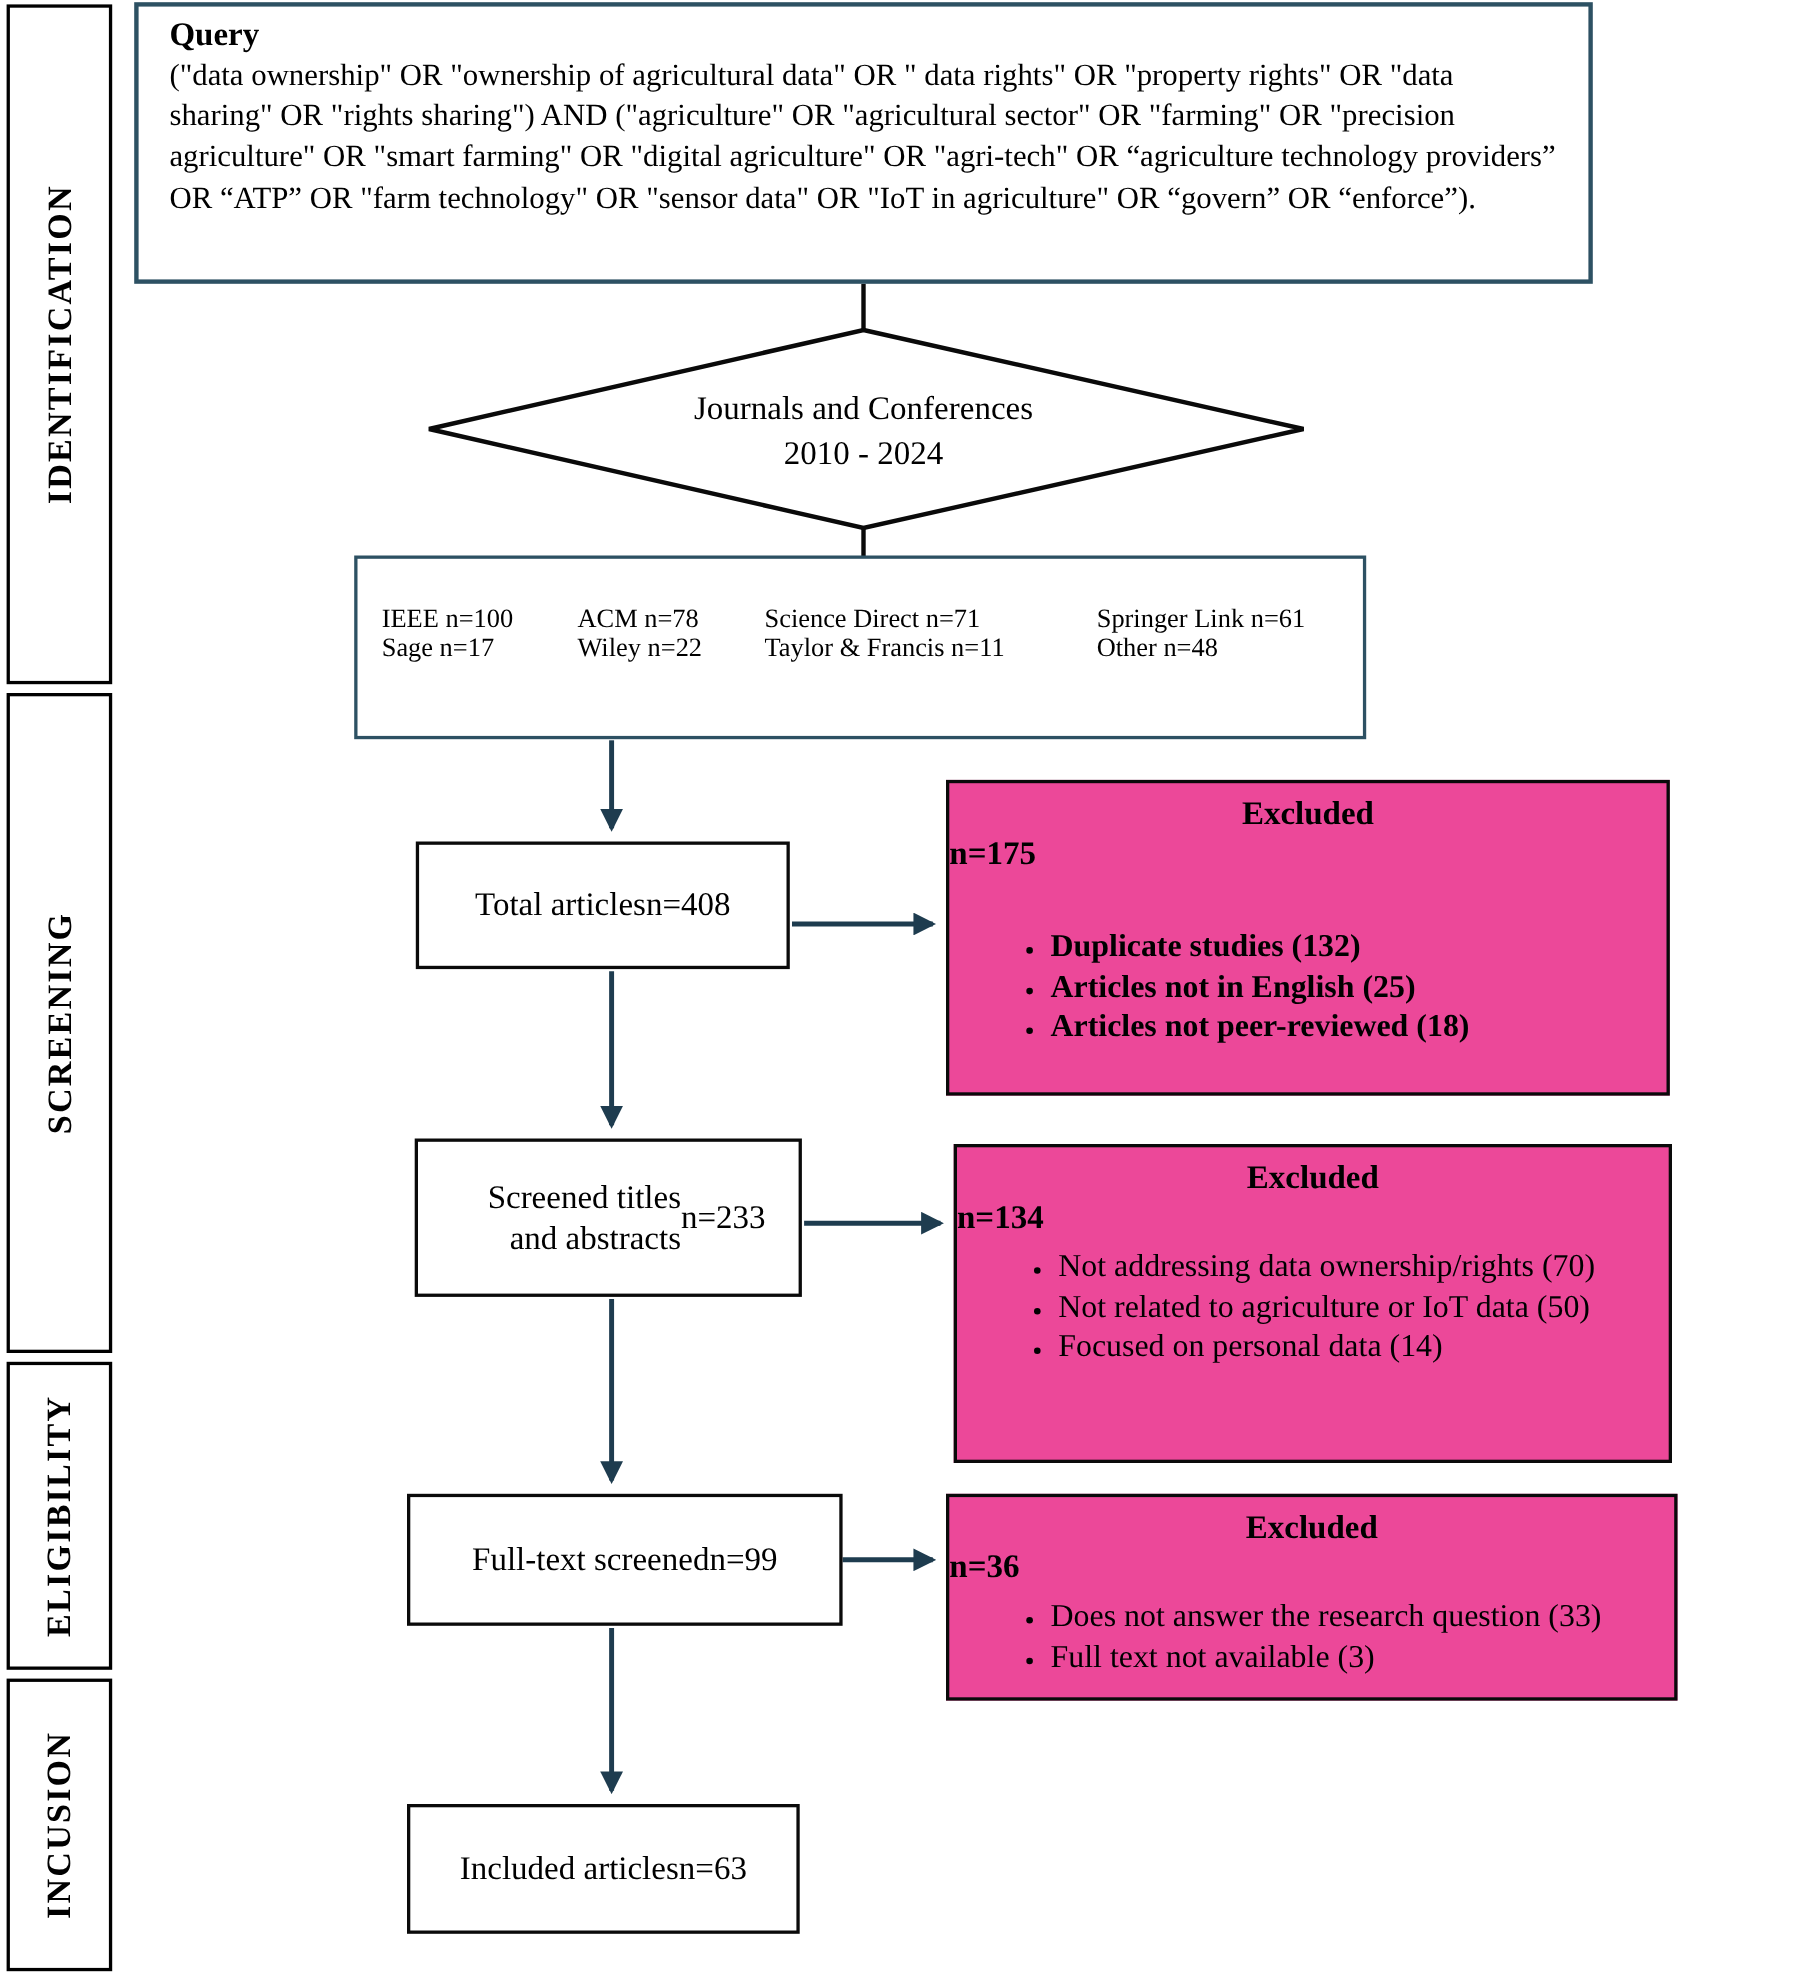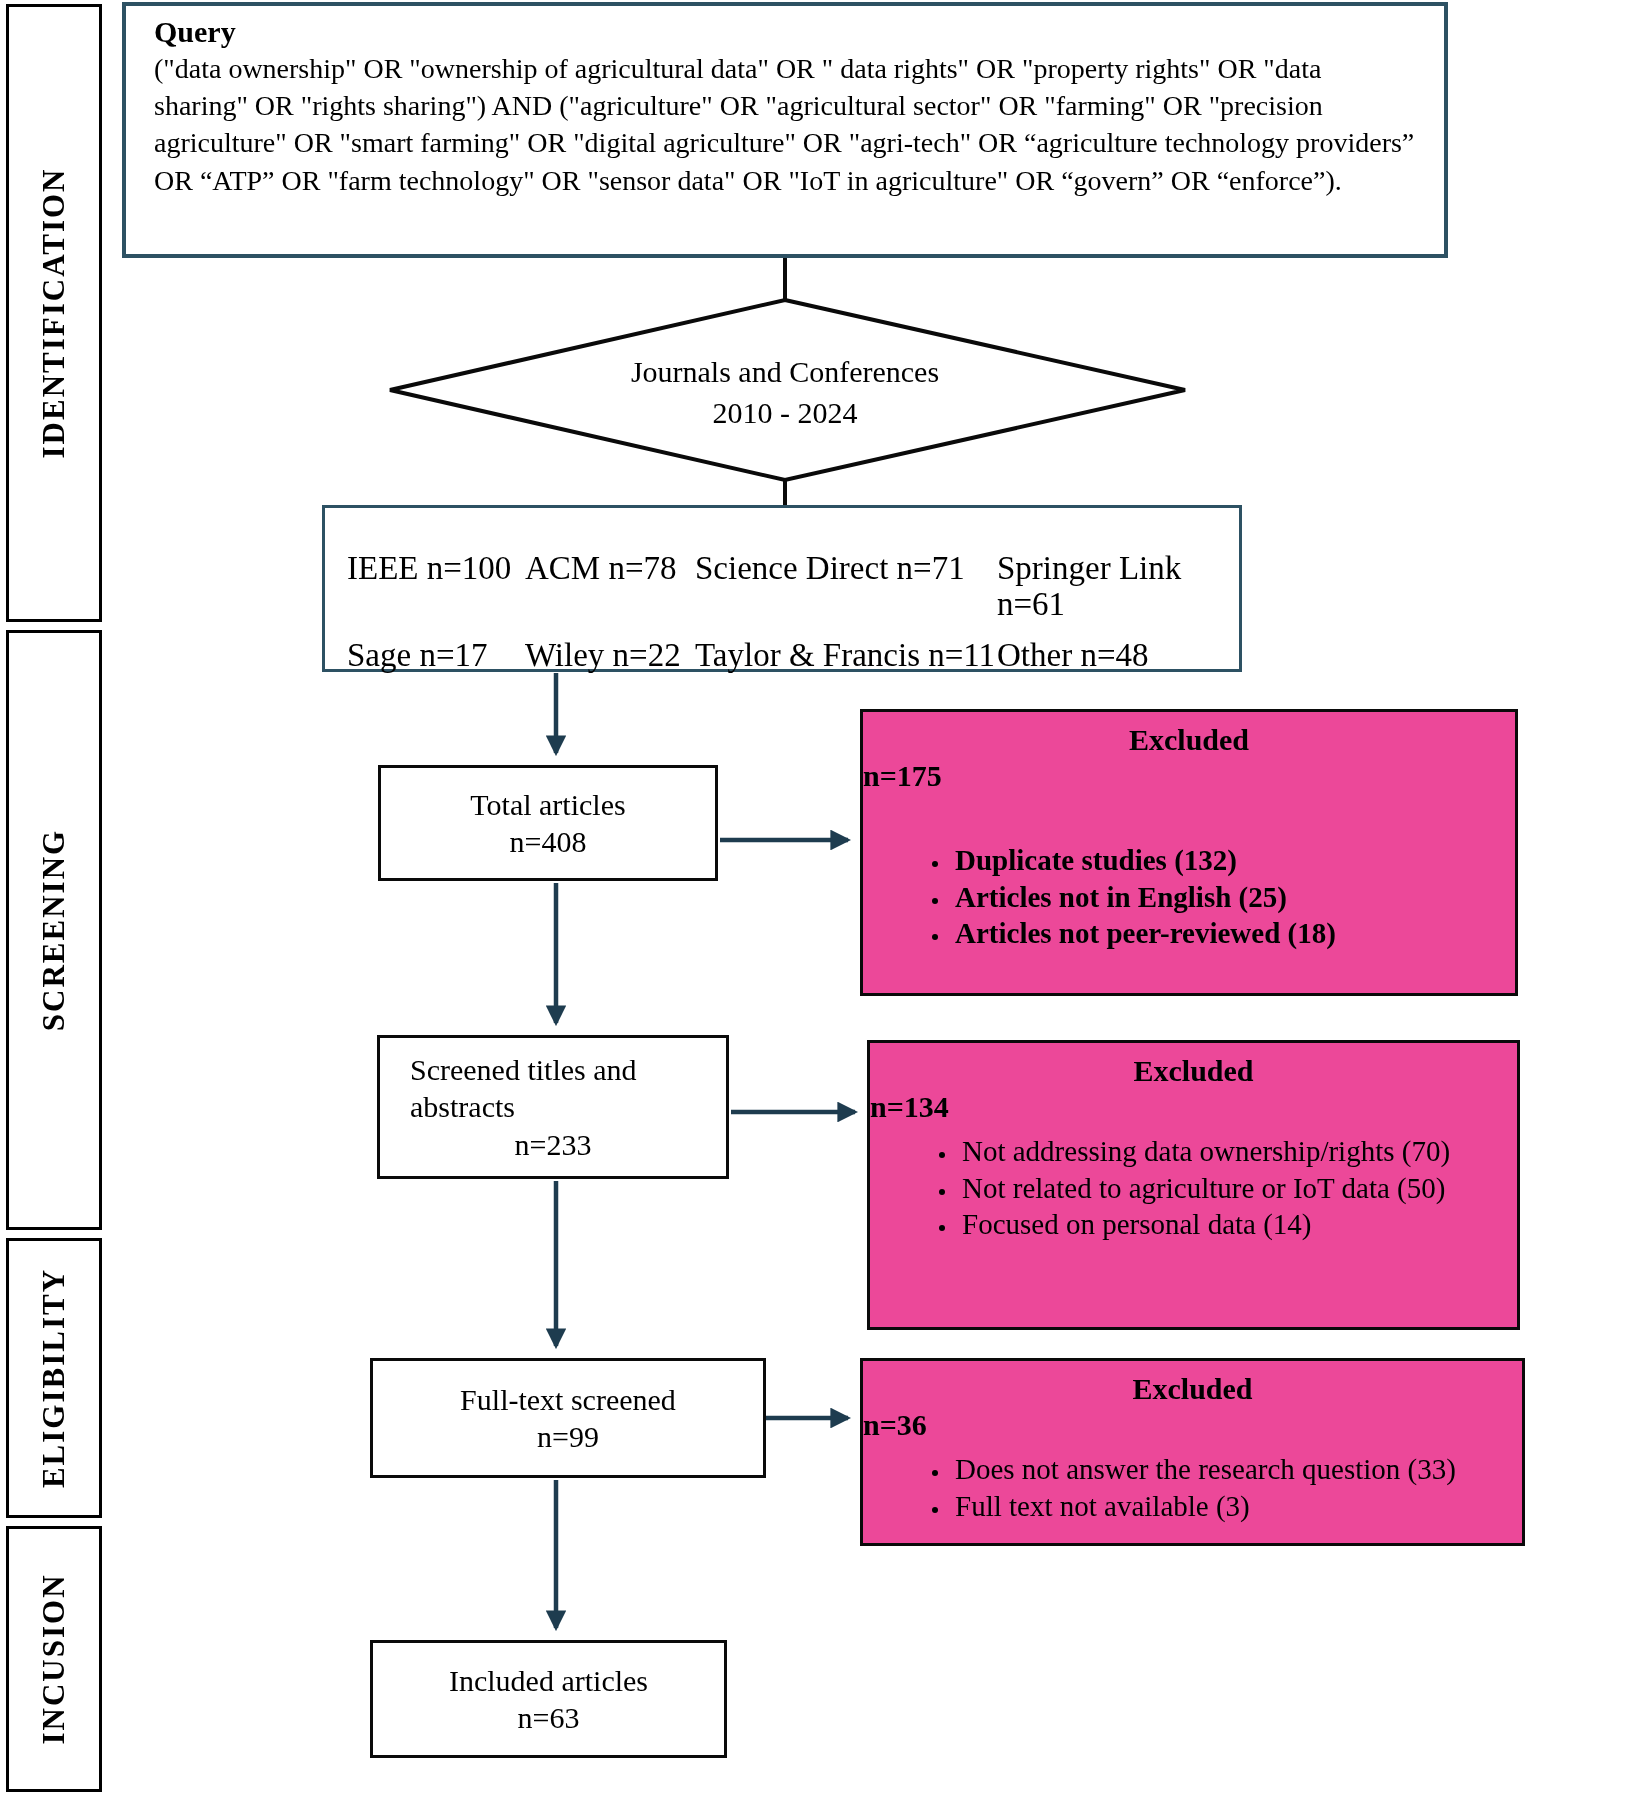--- a/index.html
+++ b/index.html
@@ -60,32 +60,31 @@
 
   .db-box{
     position:absolute;left:322px;top:505px;width:920px;height:167px;
     border:3.5px solid var(--teal);
     box-sizing:border-box;
     padding:42px 10px 0 22px;
   }
   .db-grid{
     display:grid;
     grid-template-columns:178px 170px 302px 1fr;
-    row-gap:14px;
-    font-size:33px;
+    font-size:24px;
     line-height:1.1;
   }
 
   .flow-box{
     position:absolute;
     border:3.5px solid #0a0a0a;
     box-sizing:border-box;
     background:#fff;
-    display:flex;flex-direction:column;align-items:center;justify-content:center;
-    text-align:left;
+    display:flex;flex-direction:row;align-items:center;justify-content:center;
+    text-align:right;
     font-size:30px;line-height:1.25;
   }
   #box-total{left:378px;top:765px;width:340px;height:116px;}
   #box-screened{left:377px;top:1035px;width:352px;height:144px;padding:0 30px;}
   #box-fulltext{left:370px;top:1358px;width:396px;height:120px;}
   #box-included{left:370px;top:1640px;width:357px;height:118px;}
 
   .ex-box{
     position:absolute;
     border:3.5px solid #0a0a0a;

